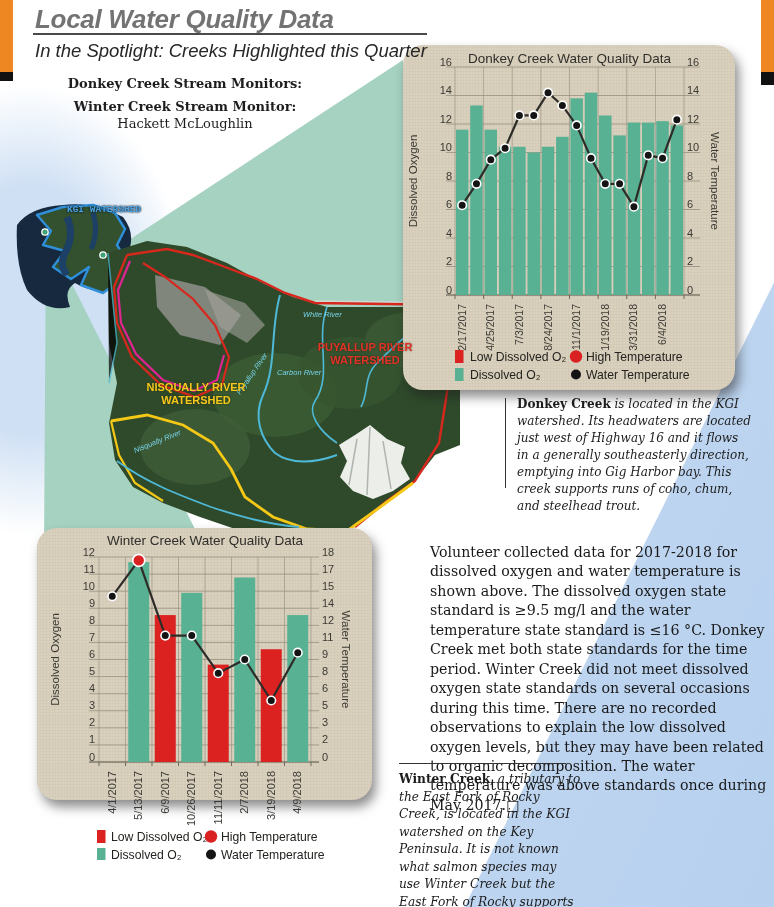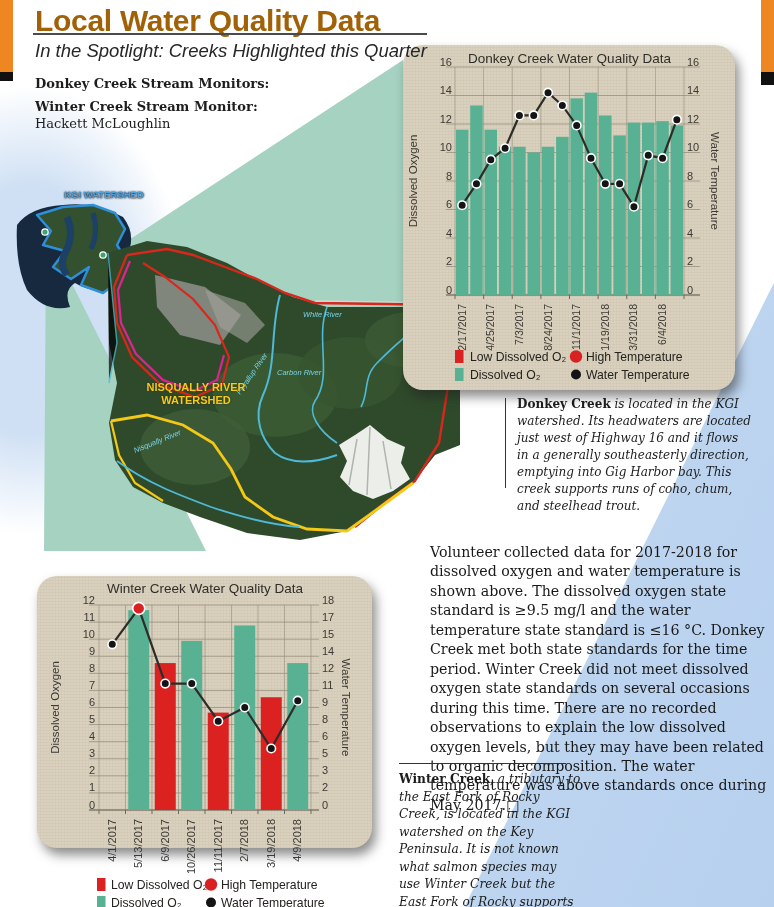--- a/index.html
+++ b/index.html
@@ -9,35 +9,35 @@
   
   .blue-blob{left:-130px;top:85px;width:320px;height:450px;border-radius:50%;
     background:radial-gradient(closest-side,#cfe0f4 0%,#cfe0f4 55%,rgba(207,224,244,0) 100%);z-index:0;}
   .blue-wedge{inset:0;width:774px;height:907px;z-index:0;
     background:linear-gradient(115deg,#d3e2f5,#b6d0ee);
     clip-path:polygon(103% 26%,100% 100%,60% 100%);}
   .callouts{left:0;top:0;z-index:1;}
   .map-wrap{left:15px;top:195px;width:445px;height:350px;z-index:2;}
   
   .edge{z-index:6;}
-  .page-title{left:35px;top:4px;font-size:30px;font-weight:bold;color:#a16207;letter-spacing:-.3px;z-index:5;}
+  .page-title{left:35px;top:4px;font-size:26px;font-weight:bold;color:#737373;letter-spacing:-.3px;z-index:5;font-style:italic;}
   .title-rule{left:33px;top:33px;width:394px;height:2px;background:#4a4a4a;z-index:5;}
   .subtitle{left:35px;top:40px;font-size:18.5px;font-style:italic;font-weight:normal;color:#262626;z-index:5;}
   .monitors{left:35px;top:76px;width:300px;font-family:"DejaVu Serif",serif;font-size:13px;color:#1d1d1d;line-height:1.25;z-index:5;}
   .monitors .lbl{font-weight:bold;}
-  .monitors .entry{margin-bottom:7px;}
+  .monitors .entry{margin-bottom:7px;text-align:center;}
   
   .panel{background:#d9d0bd;border-radius:20px;box-shadow:4px 7px 11px rgba(30,30,30,.5);z-index:3;
     background-image:repeating-linear-gradient(0deg,rgba(120,110,88,.05) 0 1px,transparent 1px 3px),
                      repeating-linear-gradient(90deg,rgba(120,110,88,.045) 0 1px,transparent 1px 3px);}
   .panel-donkey{left:403px;top:45px;width:332px;height:345px;}
-  .panel-winter{left:37px;top:576px;width:335px;height:272px;}
+  .panel-winter{left:37px;top:528px;width:335px;height:272px;}
   
   .map-label{z-index:4;font-weight:bold;text-align:center;line-height:1.2;}
-  .lbl-kgi{left:48px;top:189px;width:112px;font-size:9.5px;color:#4da4e0;text-shadow:0 0 2px #0c2033,0 0 2px #0c2033;}
+  .lbl-kgi{left:48px;top:204px;width:112px;font-size:9.5px;color:#4da4e0;text-shadow:0 0 2px #0c2033,0 0 2px #0c2033;font-family:Liberation Mono, monospace;}
   .lbl-pierce{left:262px;top:236px;width:148px;font-size:15.5px;color:#0d9180;text-align:left;letter-spacing:.4px;line-height:1.3;}
   .lbl-chambers{left:95px;top:314px;width:158px;font-size:11px;color:#ef3d96;text-shadow:0 0 2px rgba(40,10,20,.65);}
   .lbl-puyallup{left:298px;top:341px;width:134px;font-size:11px;color:#e23327;text-shadow:0 0 2px rgba(30,20,10,.6);}
   .lbl-nisqually{left:126px;top:381px;width:140px;font-size:11px;color:#f5c91d;text-shadow:0 0 2px rgba(40,35,5,.7);}
   
   .caption{font-family:"DejaVu Serif",serif;font-style:italic;color:#1c1c1c;z-index:4;}
   .caption .lead{font-style:normal;font-weight:bold;}
   .cap-donkey{left:517px;top:396px;width:236px;font-size:12px;line-height:1.42;}
   .cap-rule-v{left:505px;top:398px;width:1.4px;height:90px;background:#333;z-index:4;}
   .cap-winter{left:399px;top:771px;width:182px;font-size:12.2px;line-height:1.44;}
@@ -114,20 +114,21 @@
     <circle cx="30" cy="37" r="3.2" fill="#3fa273" stroke="#fff" stroke-width="1.3"></circle>
     <circle cx="88" cy="60" r="3.2" fill="#3fa273" stroke="#fff" stroke-width="1.3"></circle>
 
     <text x="288" y="122" font-size="7.5" font-style="italic" fill="#79d4ea">White River</text>
     <text x="262" y="180" font-size="7.5" font-style="italic" fill="#79d4ea">Carbon River</text>
     <text transform="translate(225,200) rotate(-55)" font-size="7.5" font-style="italic" fill="#79d4ea">Puyallup River</text>
     <text transform="translate(120,258) rotate(-22)" font-size="7.5" font-style="italic" fill="#79d4ea">Nisqually River</text>
   </svg>
 
   <div class="abs map-label lbl-kgi">KGI WATERSHED</div>
+  <div class="abs map-label lbl-puyallup">PUYALLUP RIVER WATERSHED</div>
   <div class="abs map-label lbl-nisqually">NISQUALLY RIVER WATERSHED</div>
 
   <div class="abs panel panel-donkey">
     <div class="chart">
         <svg viewBox="0 0 332 345" width="332" height="345">
           <text x="166.5" y="18" text-anchor="middle" font-size="13.5" fill="#2f2e2a">Donkey Creek Water Quality Data</text>
           <line x1="43" y1="22" x2="297" y2="22" stroke="#97917f" stroke-width="0.8"></line>
           <text x="49" y="20.5" text-anchor="end" font-size="11" fill="#3c3a35">16</text>
           <text x="284" y="20.5" text-anchor="start" font-size="11" fill="#3c3a35">16</text>
           <line x1="43" y1="50.5" x2="297" y2="50.5" stroke="#97917f" stroke-width="0.8"></line>

